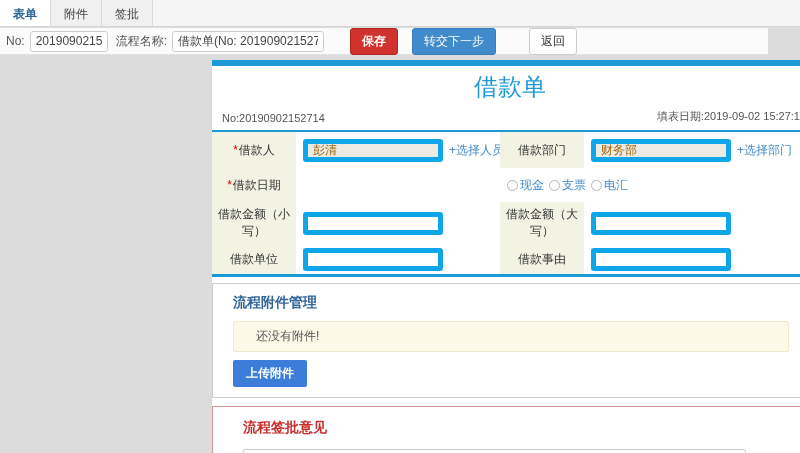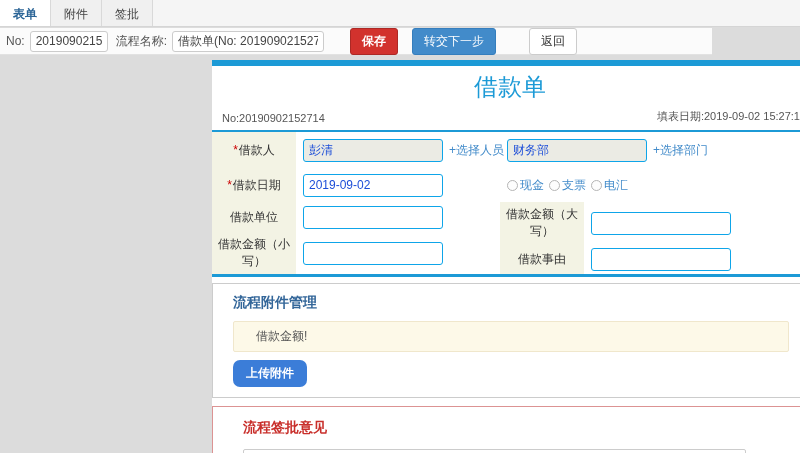--- a/index.html
+++ b/index.html
@@ -8,21 +8,21 @@
     font-family:"Liberation Sans","DejaVu Sans",sans-serif;
     background:#dcdcdc; position:relative; font-size:12px; color:#333;
   }
   
   .tabbar { position:absolute; top:0; left:0; width:800px; height:27px;
     background:#f5f5f5; border-bottom:1px solid #d5d5d5; display:flex; }
   .tab { padding:6px 13px; font-size:12px; color:#444; background:#f0f0f0;
     border-right:1px solid #d9d9d9; cursor:pointer; white-space:nowrap; }
   .tab.active { background:#fff; color:#2a6496; font-weight:bold; }
   
-  .row2 { position:absolute; top:28px; left:0; width:712px; height:27px;
+  .row2 { position:absolute; top:28px; left:0; width:768px; height:27px;
     background:#fbfbfb; border-bottom:1px solid #e2e2e2;
     display:flex; align-items:center; padding-left:6px; }
   .lbl { font-size:12px; color:#555; white-space:nowrap; }
   .txt { height:21px; border:1px solid #ccc; border-radius:3px;
     font-size:12px; padding:1px 5px; color:#444; background:#fff;
     font-family:inherit; }
   #no-input { width:78px; margin:0 8px 0 5px; }
   #pname-input { width:152px; margin-left:5px; }
   .btn { font-size:12px; padding:4px 11px; border-radius:3px;
     border:1px solid transparent; cursor:pointer; font-family:inherit; }
@@ -43,37 +43,37 @@
   
   .ftable { display:flex; border-bottom:3px solid #1c9ad6; }
   .fhalf-l { width:288px; } .fhalf-r { width:308px; }
   .frow { display:flex; }
   .flabel { width:84px; background:#f3f3e4; display:flex; align-items:center;
     justify-content:center; font-size:12px; color:#333; text-align:center;
     padding:0 4px; line-height:17px; flex-shrink:0; }
   .ffield { flex:1; display:flex; align-items:center; padding:0 0 0 7px; }
   .r1 { height:36px; } .r2 { height:34px; } .r3 { height:42px; } .r4 { height:30px; }
   .req { color:#cc0000; margin-right:1px; }
-  .finput { width:140px; height:23px; border:1px solid #0ea5e9; border-radius:3px;
-    font-size:12px; padding:1px 5px; color:#1d4ed8; font-family:inherit; background:#fff; }
+  .finput { width:140px; height:23px; border:5px solid #0ea5e9; border-radius:3px;
+    font-size:12px; padding:1px 5px; color:#a16207; font-family:inherit; background:#fff; }
   .ro { background:#ebebe4; }
   .sel-link { color:#428bca; font-size:12px; margin-left:6px;
     text-decoration:none; white-space:nowrap; cursor:pointer; }
   .radio-opt { color:#428bca; font-size:12px; margin-right:5px;
     display:inline-flex; align-items:center; cursor:pointer; }
   .radio-circle { width:11px; height:11px; border:1px solid #b5b5b5;
     border-radius:50%; background:#fdfdfd; margin-right:2px; display:inline-block; }
   
   .att-card { margin-top:6px; width:594px; border:1px solid #ccc;
     background:#fff; padding:10px 16px 10px 20px; }
   .att-title { color:#336699; font-size:14px; font-weight:bold; }
   .att-alert { margin-top:9px; background:#fdf9e8; border:1px solid #f0e7cc;
     padding:6px 10px 6px 22px; font-size:12px; color:#555; border-radius:2px; }
   .btn-upload { margin-top:8px; background:#3b7dd8; color:#fff; font-size:12px;
-    font-weight:bold; padding:5px 13px; border:none; border-radius:7px;
+    font-weight:bold; padding:5px 13px; border:none; border-radius:2px;
     cursor:pointer; font-family:inherit; }
   
   .sign-card { margin-top:8px; width:645px; border:1px solid #dc9393;
     background:#fff; padding:12px 0 40px 30px; }
   .sign-title { color:#c9302c; font-size:14px; font-weight:bold; }
   .editor { margin-top:12px; width:503px; border:1px solid #ccc; border-radius:2px;
     background:#fff; }
   .ed-toolbar { padding:5px 7px; border-bottom:1px solid #e5e5e5;
     display:flex; align-items:center; }
 </style>
@@ -114,44 +114,44 @@
         <div class="ffield">
           <input class="finput ro" value="彭清" style="">
           <a class="sel-link">+选择人员</a>
         </div>
       </div>
       <div class="frow r2">
         <div class="flabel">
             <span class="req">*</span>
             <span>借款日期</span>
           </div>
-        <div class="ffield">
-          <input class="finput" value="2019-09-02" style="">
+      </div>
+      <div class="frow r3">
+        <div class="flabel">
+            <span>借款金额（小写）</span>
+          </div>
+        <div class="ffield">
+          <input class="finput" value="" style="">
         </div>
       </div>
       <div class="frow r4">
         <div class="flabel">
             <span>借款单位</span>
-          </div>
-        <div class="ffield">
-          <input class="finput" value="" style="">
-        </div>
-      </div>
-      <div class="frow r3">
-        <div class="flabel">
-            <span>借款金额（小写）</span>
           </div>
         <div class="ffield">
           <input class="finput" value="" style="">
         </div>
       </div>
     </div>
 
     <div class="fhalf-r">
       <div class="frow r1">
+        <div class="flabel">
+            <span>借款部门</span>
+          </div>
         <div class="ffield">
           <input class="finput ro" value="财务部" style="">
           <a class="sel-link">+选择部门</a>
         </div>
       </div>
       <div class="frow r2">
         <div class="ffield">
           <span class="radio-opt">
               <span class="radio-circle"></span>
               <span>现金</span>
@@ -180,21 +180,21 @@
           </div>
         <div class="ffield">
           <input class="finput" value="" style="">
         </div>
       </div>
     </div>
   </div>
 
   <div class="att-card">
     <div class="att-title">流程附件管理</div>
-    <div class="att-alert">借款金额!</div>
+    <div class="att-alert">还没有附件!</div>
     <button class="btn-upload">上传附件</button>
   </div>
 
   <div class="sign-card">
     <div class="sign-title">流程签批意见</div>
     <div class="editor">
       <div class="ed-toolbar">
         
         
         

